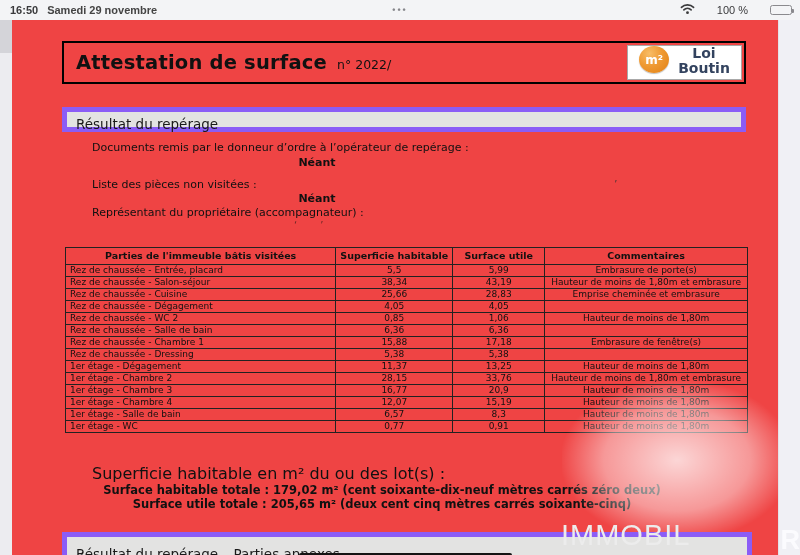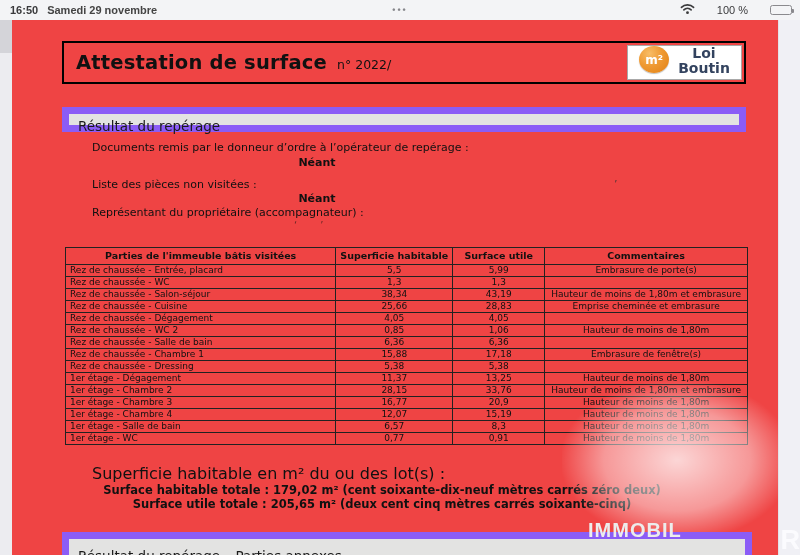--- a/index.html
+++ b/index.html
@@ -34,21 +34,21 @@
   .doc-title { font-size:19.5px; font-weight:bold; letter-spacing:0.2px; }
   .doc-number { font-size:12.5px; margin-left:10px; padding-top:4px; }
   .logo-box { position:absolute; right:2px; top:2px; height:35px; width:115px; border:1px solid #a8a8a8;
     display:flex; justify-content:center; gap:9px; background:#fff; }
   .logo-circle { width:30px; height:27px; border-radius:50%;
     background:radial-gradient(circle at 35% 28%, #f8bd66 0%, #ef9a33 45%, #e07f12 100%);
     color:#fff; font-weight:bold; font-size:12px; display:flex; align-items:center; justify-content:center;
     box-shadow:0 1px 1px rgba(0,0,0,.25); }
   .logo-name { color:#33435f; font-weight:bold; font-size:14px; line-height:1.1; text-align:center; }
 
-  .sec-header { position:absolute; background:#e3e3e2; border:7px solid #8b5cf6; font-size:13.5px;
+  .sec-header { position:absolute; background:#e3e3e2; border:5px solid #8b5cf6; font-size:13.5px;
     display:block; padding:4px 0 0 9px; color:#1a1a1a; }
   .sec1 { left:50px; top:87px; width:684px; height:25px; }
   .sec2 { left:50px; top:512px; width:690px; height:42px; padding-top:9px; }
 
   .f-label { position:absolute; font-size:11px; }
   .f-value { position:absolute; left:50px; width:510px; text-align:center; font-weight:bold; font-size:11px; }
   .lab1 { left:80px; top:121px; }
   .val1 { top:136px; }
   .lab2 { left:80px; top:158px; }
   .val2 { top:172px; }
@@ -69,22 +69,22 @@
   .sum-line { position:absolute; left:30px; width:680px; text-align:center; font-weight:bold; font-size:11.5px; }
   .sum1 { top:463px; } .sum2 { top:477px; }
 
   .sec2-text { position:relative; }
   .struck-word { position:relative; }
   .strike-bar { position:absolute; left:232px; top:16px; width:213px; height:4.5px; background:#141414;
     border-radius:2px; pointer-events:none; }
 
   .fade-overlay { position:absolute; left:550px; top:360px; width:230px; height:160px; pointer-events:none;
     background:radial-gradient(ellipse at center, rgba(255,255,255,0.78) 0%, rgba(255,255,255,0.45) 45%, rgba(255,255,255,0) 72%); }
-  .wm-main { position:absolute; left:576px; top:499px; font-family:"Liberation Sans", sans-serif;
-    font-size:20px; font-weight:bold; color:#ececec; letter-spacing:1px; pointer-events:none; }
+  .wm-main { position:absolute; left:549px; top:499px; font-family:"Liberation Sans", sans-serif;
+    font-size:29px; font-weight:normal; color:#ececec; letter-spacing:1px; pointer-events:none; }
 </style>
 </head>
 <body>
 
 <div class="screen">
 
   <div class="status-bar">
     <div class="sb-left">
       <span class="sb-time">16:50</span>
       <span class="sb-date">Samedi 29 novembre</span>
@@ -142,26 +142,20 @@
         </tr>
       </thead>
       <tbody>
           <tr>
           <td>Rez de chaussée - Entrée, placard</td>
           <td>5,5</td>
           <td>5,99</td>
           <td>Embrasure de porte(s)</td>
         </tr>
           <tr>
-          <td>Rez de chaussée - WC</td>
-          <td>1,3</td>
-          <td>1,3</td>
-          <td></td>
-        </tr>
-          <tr>
           <td>Rez de chaussée - Salon-séjour</td>
           <td>38,34</td>
           <td>43,19</td>
           <td>Hauteur de moins de 1,80m et embrasure</td>
         </tr>
           <tr>
           <td>Rez de chaussée - Cuisine</td>
           <td>25,66</td>
           <td>28,83</td>
           <td>Emprise cheminée  et embrasure</td>

